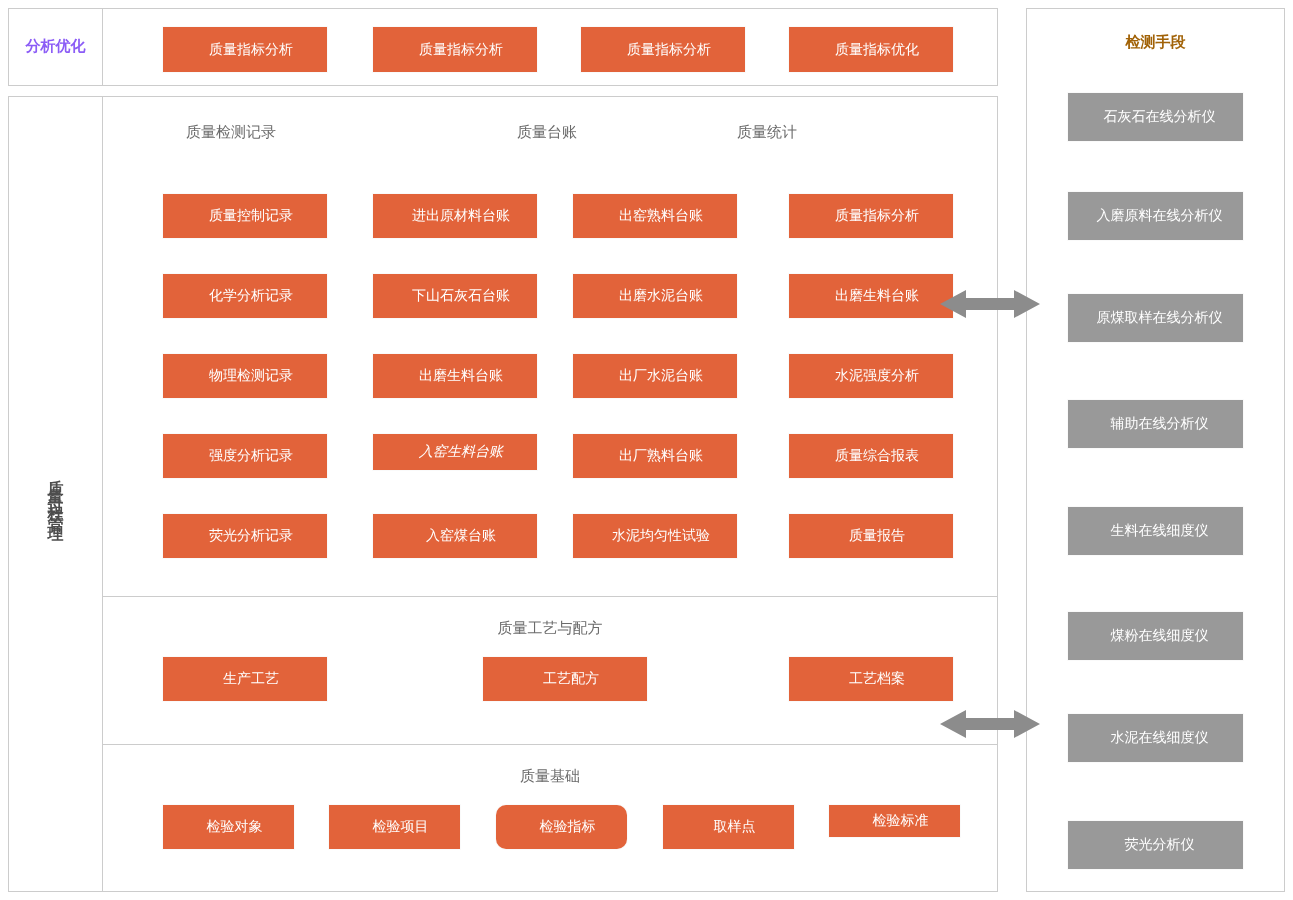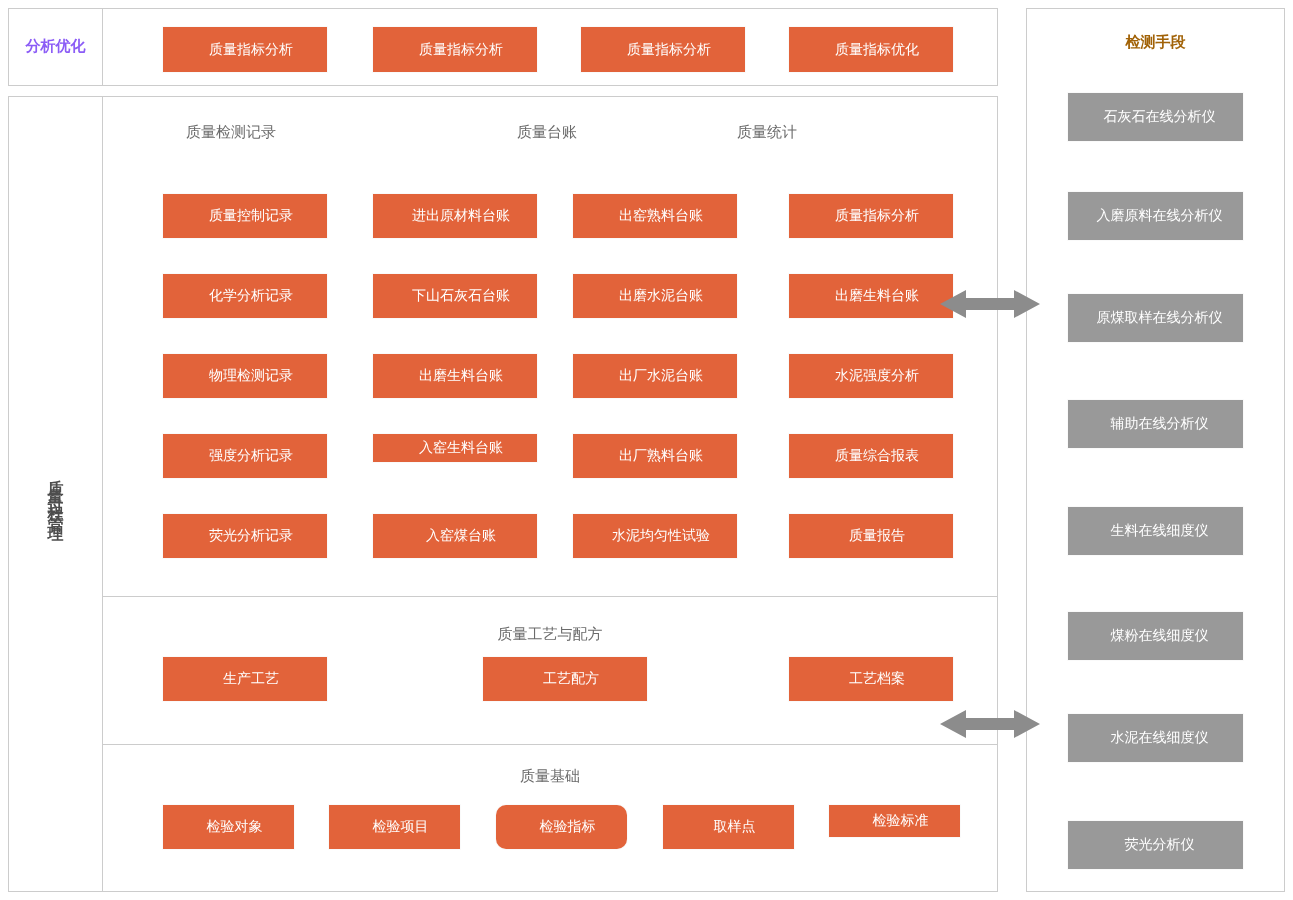--- a/index.html
+++ b/index.html
@@ -120,37 +120,37 @@
         </div>
       <div id="records-grid">
           <div class="box orange" style="left: 60px; top: 97px; width: 164px; height: 44px;">质量控制记录</div>
           <div class="box orange" style="left: 60px; top: 177px; width: 164px; height: 44px;">化学分析记录</div>
           <div class="box orange" style="left: 60px; top: 257px; width: 164px; height: 44px;">物理检测记录</div>
           <div class="box orange" style="left: 60px; top: 337px; width: 164px; height: 44px;">强度分析记录</div>
           <div class="box orange" style="left: 60px; top: 417px; width: 164px; height: 44px;">荧光分析记录</div>
           <div class="box orange" style="left: 270px; top: 97px; width: 164px; height: 44px;">进出原材料台账</div>
           <div class="box orange" style="left: 270px; top: 177px; width: 164px; height: 44px;">下山石灰石台账</div>
           <div class="box orange" style="left: 270px; top: 257px; width: 164px; height: 44px;">出磨生料台账</div>
-          <div class="box orange" style="left: 270px; top: 337px; width: 164px; height: 28px;">入窑生料台账</div>
+          <div class="box orange" style="left: 270px; top: 337px; width: 164px; height: 36px; font-style: italic;">入窑生料台账</div>
           <div class="box orange" style="left: 270px; top: 417px; width: 164px; height: 44px;">入窑煤台账</div>
           <div class="box orange" style="left: 470px; top: 97px; width: 164px; height: 44px;">出窑熟料台账</div>
           <div class="box orange" style="left: 470px; top: 177px; width: 164px; height: 44px;">出磨水泥台账</div>
           <div class="box orange" style="left: 470px; top: 257px; width: 164px; height: 44px;">出厂水泥台账</div>
           <div class="box orange" style="left: 470px; top: 337px; width: 164px; height: 44px;">出厂熟料台账</div>
           <div class="box orange" style="left: 470px; top: 417px; width: 164px; height: 44px;">水泥均匀性试验</div>
           <div class="box orange" style="left: 686px; top: 97px; width: 164px; height: 44px;">质量指标分析</div>
           <div class="box orange" style="left: 686px; top: 177px; width: 164px; height: 44px;">出磨生料台账</div>
           <div class="box orange" style="left: 686px; top: 257px; width: 164px; height: 44px;">水泥强度分析</div>
           <div class="box orange" style="left: 686px; top: 337px; width: 164px; height: 44px;">质量综合报表</div>
           <div class="box orange" style="left: 686px; top: 417px; width: 164px; height: 44px;">质量报告</div>
         </div>
     </div>
 
     <div class="subsection" id="process-recipe-section">
-      <div class="section-title" style="top:28px;">质量工艺与配方</div>
+      <div class="section-title" style="top:22px;">质量工艺与配方</div>
       <div id="process-recipe-boxes">
           <div class="box orange" style="left: 60px; top: 60px; width: 164px; height: 44px;">生产工艺</div>
           <div class="box orange" style="left: 380px; top: 60px; width: 164px; height: 44px;">工艺配方</div>
           <div class="box orange" style="left: 686px; top: 60px; width: 164px; height: 44px;">工艺档案</div>
         </div>
     </div>
 
     <div class="subsection" id="quality-base-section">
       <div class="section-title" style="top:22px;">质量基础</div>
       <div id="quality-base-boxes">

